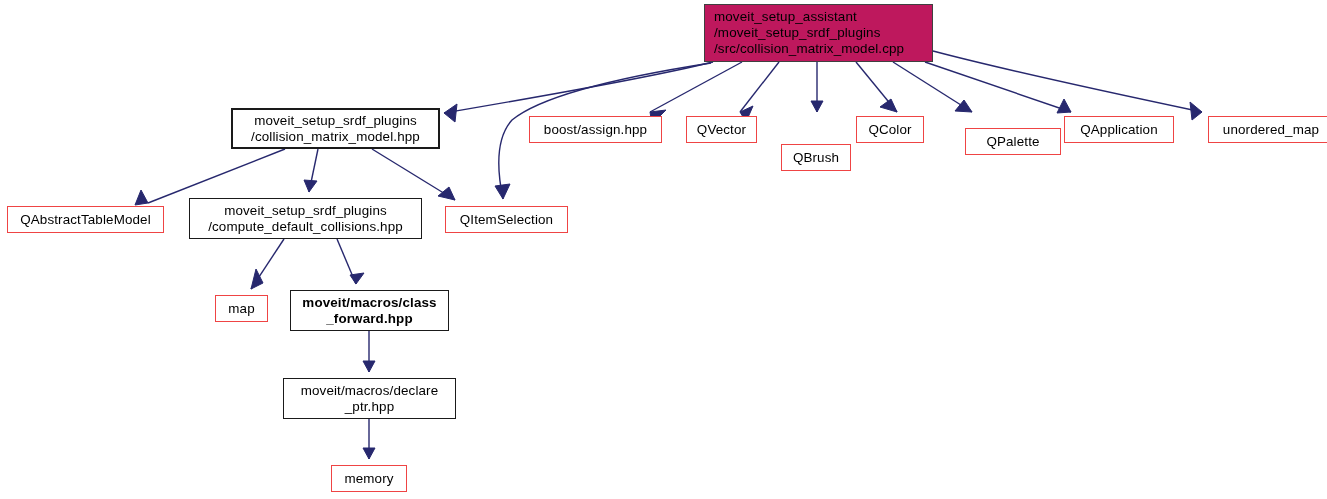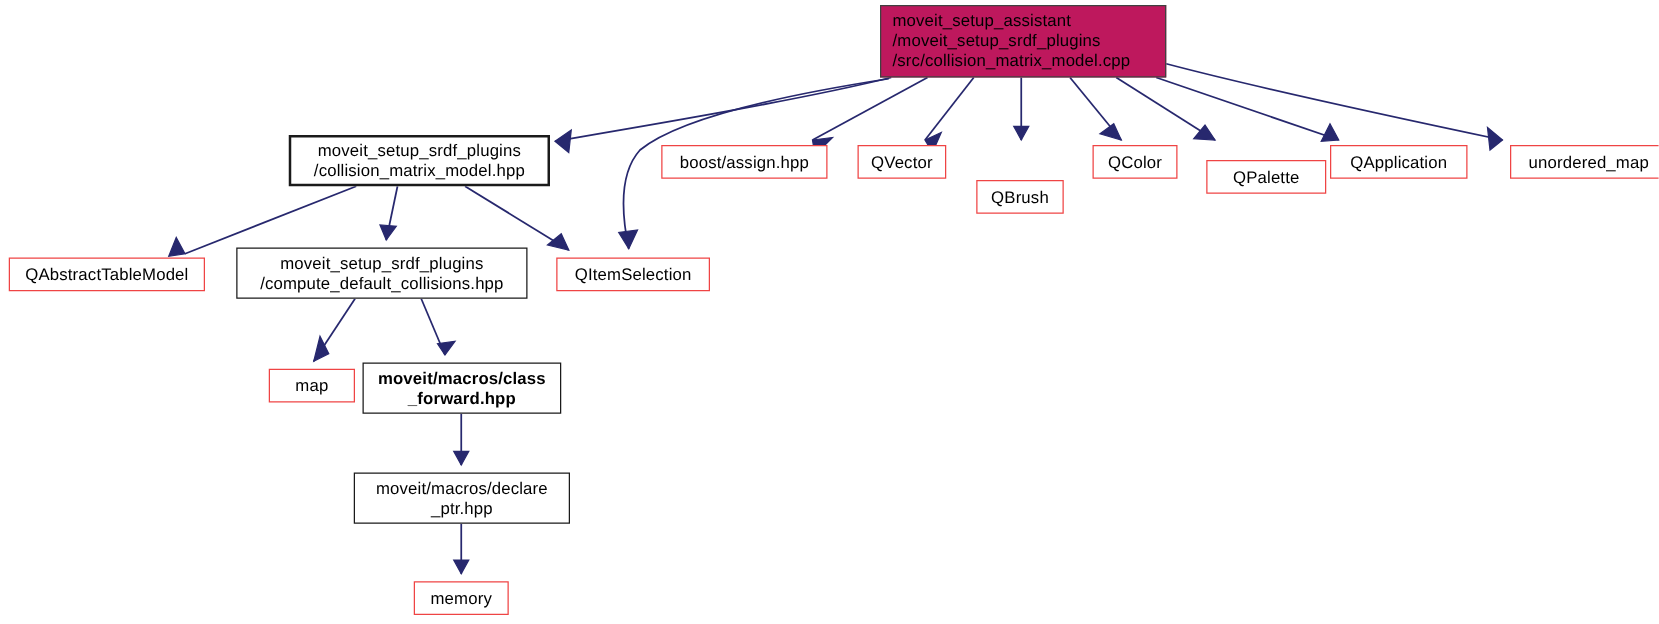--- a/index.html
+++ b/index.html
@@ -139,29 +139,29 @@
 
   <div id="node-layer">
       <div class="node root" style="left: 704px; top: 4px; width: 229px; height: 58px;"><span class="label">moveit_setup_assistant
 /moveit_setup_srdf_plugins
 /src/collision_matrix_model.cpp</span></div>
       <div class="node proj-strong" style="left: 231px; top: 108px; width: 209px; height: 41px;"><span class="label">moveit_setup_srdf_plugins
 /collision_matrix_model.hpp</span></div>
       <div class="node sys" style="left: 529px; top: 116px; width: 133px; height: 27px;"><span class="label">boost/assign.hpp</span></div>
       <div class="node sys" style="left: 686px; top: 116px; width: 71px; height: 27px;"><span class="label">QVector</span></div>
       <div class="node sys" style="left: 781px; top: 116px; width: 70px; height: 27px; margin-top: 28px;"><span class="label">QBrush</span></div>
-      <div class="node sys" style="left: 874px; top: 116px; width: 68px; height: 27px;"><span class="label">QColor</span></div>
+      <div class="node sys" style="left: 856px; top: 116px; width: 68px; height: 27px;"><span class="label">QColor</span></div>
       <div class="node sys" style="left: 965px; top: 128px; width: 96px; height: 27px;"><span class="label">QPalette</span></div>
       <div class="node sys" style="left: 1064px; top: 116px; width: 110px; height: 27px;"><span class="label">QApplication</span></div>
       <div class="node sys" style="left: 1196px; top: 116px; width: 126px; height: 27px; margin-left: 12px;"><span class="label">unordered_map</span></div>
       <div class="node sys" style="left: 7px; top: 206px; width: 157px; height: 27px;"><span class="label">QAbstractTableModel</span></div>
       <div class="node proj" style="left: 189px; top: 198px; width: 233px; height: 41px;"><span class="label">moveit_setup_srdf_plugins
 /compute_default_collisions.hpp</span></div>
       <div class="node sys" style="left: 445px; top: 206px; width: 123px; height: 27px;"><span class="label">QItemSelection</span></div>
-      <div class="node sys" style="left: 215px; top: 295px; width: 69px; height: 27px;"><span class="label">map</span></div>
+      <div class="node sys" style="left: 215px; top: 295px; width: 53px; height: 27px;"><span class="label">map</span></div>
       <div class="node proj" style="left: 290px; top: 290px; width: 159px; height: 41px; font-weight: bold;"><span class="label">moveit/macros/class
 _forward.hpp</span></div>
       <div class="node proj" style="left: 283px; top: 378px; width: 173px; height: 41px;"><span class="label">moveit/macros/declare
 _ptr.hpp</span></div>
       <div class="node sys" style="left: 331px; top: 465px; width: 76px; height: 27px;"><span class="label">memory</span></div>
     </div>
 
 </div>
 
 </body></html>

